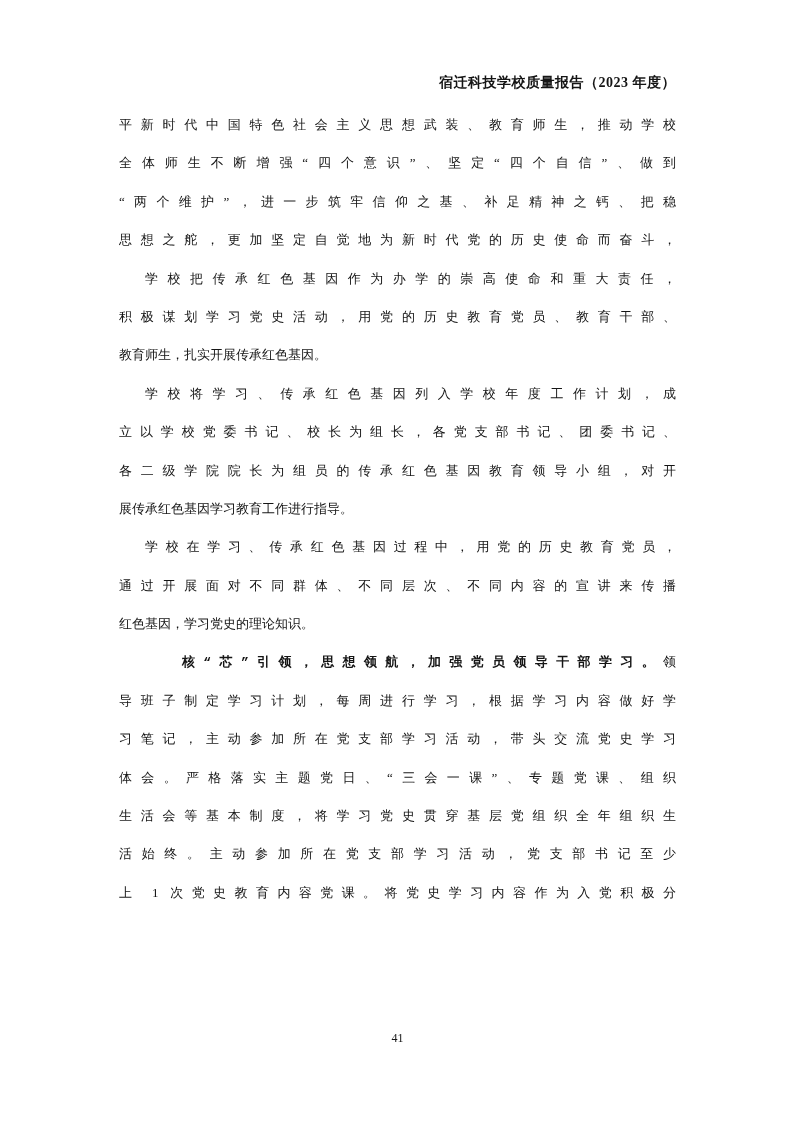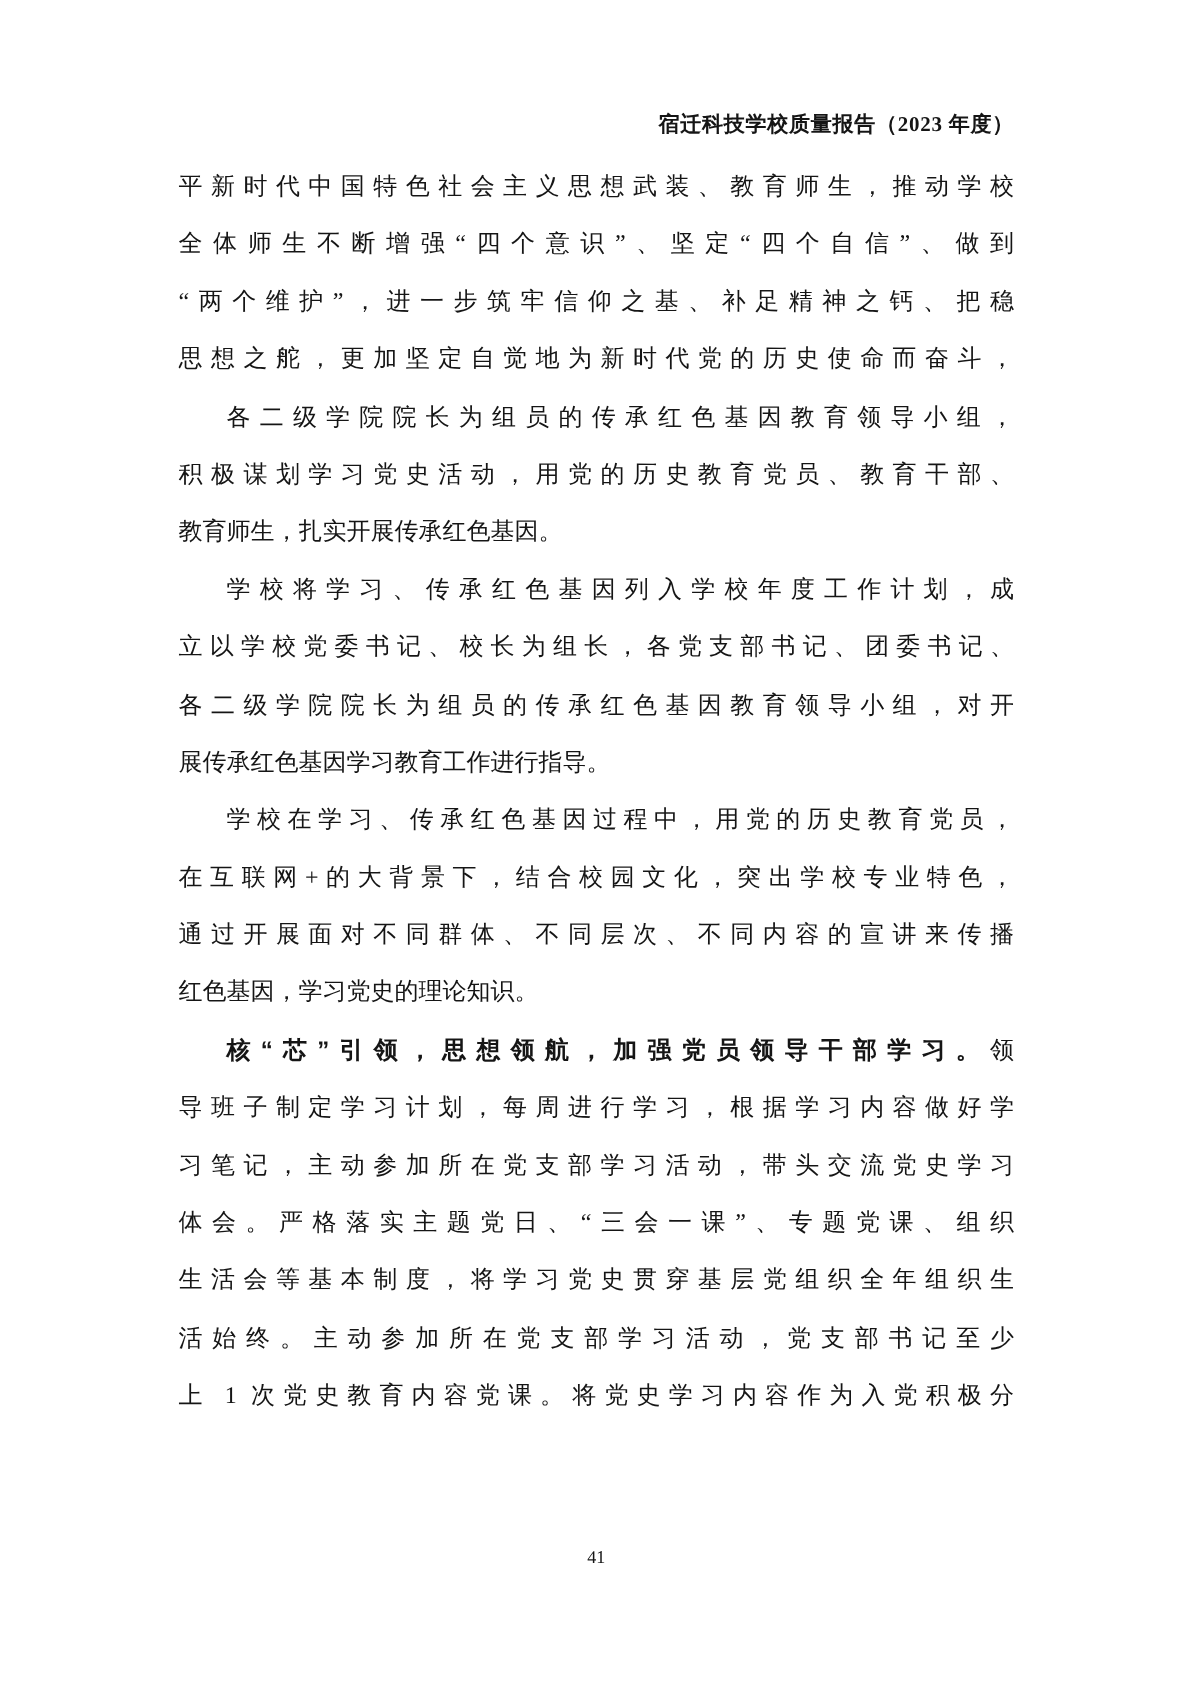--- a/index.html
+++ b/index.html
@@ -23,40 +23,41 @@
     font-size: 14px;
     font-weight: bold;
     letter-spacing: 0.5px;
     white-space: nowrap;
   }
   .body-text {
     position: absolute;
     left: 119px;
     top: 106px;
     width: 557px;
-    font-size: 16px;
+    font-size: 13px;
   }
   .line {
     height: 38.4px;
     line-height: 38.4px;
     text-align: justify;
     text-align-last: justify;
     text-justify: inter-character;
     overflow: hidden;
     white-space: normal;
   }
   .line.end {
     text-align-last: left;
   }
   .line.ind {
     text-indent: 2em;
   }
   .seg-b {
     font-weight: bold;
-    font-family: Liberation Sans, sans-serif;
+    font-family: Liberation Mono, monospace;
+    margin-left: 37px;
   }
   .page-footer {
     position: absolute;
     top: 1031px;
     left: 119px;
     width: 557px;
     text-align: center;
     font-size: 12px;
   }
 </style>
@@ -64,29 +65,28 @@
 <body>
 
 <div class="page">
   <div class="page-header">宿迁科技学校质量报告（2023 年度）</div>
 
   <div class="body-text">
       <div class="line"><span>平新时代中国特色社会主义思想武装、教育师生，推动学校</span></div>
       <div class="line"><span>全体师生不断增强“四个意识”、坚定“四个自信”、做到</span></div>
       <div class="line"><span>“两个维护”，进一步筑牢信仰之基、补足精神之钙、把稳</span></div>
       <div class="line"><span>思想之舵，更加坚定自觉地为新时代党的历史使命而奋斗，</span></div>
-      <div class="line ind"><span>各二级学院院长为组员的传承红色基因教育领导小组，</span></div>
+      <div class="line ind"><span>学校把传承红色基因作为办学的崇高使命和重大责任，</span></div>
       <div class="line"><span>积极谋划学习党史活动，用党的历史教育党员、教育干部、</span></div>
       <div class="line end"><span>教育师生，扎实开展传承红色基因。</span></div>
       <div class="line ind"><span>学校将学习、传承红色基因列入学校年度工作计划，成</span></div>
       <div class="line"><span>立以学校党委书记、校长为组长，各党支部书记、团委书记、</span></div>
       <div class="line"><span>各二级学院院长为组员的传承红色基因教育领导小组，对开</span></div>
       <div class="line end"><span>展传承红色基因学习教育工作进行指导。</span></div>
       <div class="line ind"><span>学校在学习、传承红色基因过程中，用党的历史教育党员，</span></div>
-      <div class="line"><span>在互联网+的大背景下，结合校园文化，突出学校专业特色，</span></div>
       <div class="line"><span>通过开展面对不同群体、不同层次、不同内容的宣讲来传播</span></div>
       <div class="line end"><span>红色基因，学习党史的理论知识。</span></div>
       <div class="line ind"><span class="seg-b">核“芯”引领，思想领航，加强党员领导干部学习。</span><span>领</span></div>
       <div class="line"><span>导班子制定学习计划，每周进行学习，根据学习内容做好学</span></div>
       <div class="line"><span>习笔记，主动参加所在党支部学习活动，带头交流党史学习</span></div>
       <div class="line"><span>体会。严格落实主题党日、“三会一课”、专题党课、组织</span></div>
       <div class="line"><span>生活会等基本制度，将学习党史贯穿基层党组织全年组织生</span></div>
       <div class="line"><span>活始终。主动参加所在党支部学习活动，党支部书记至少</span></div>
       <div class="line"><span>上 1 次党史教育内容党课。将党史学习内容作为入党积极分</span></div>
     </div>

